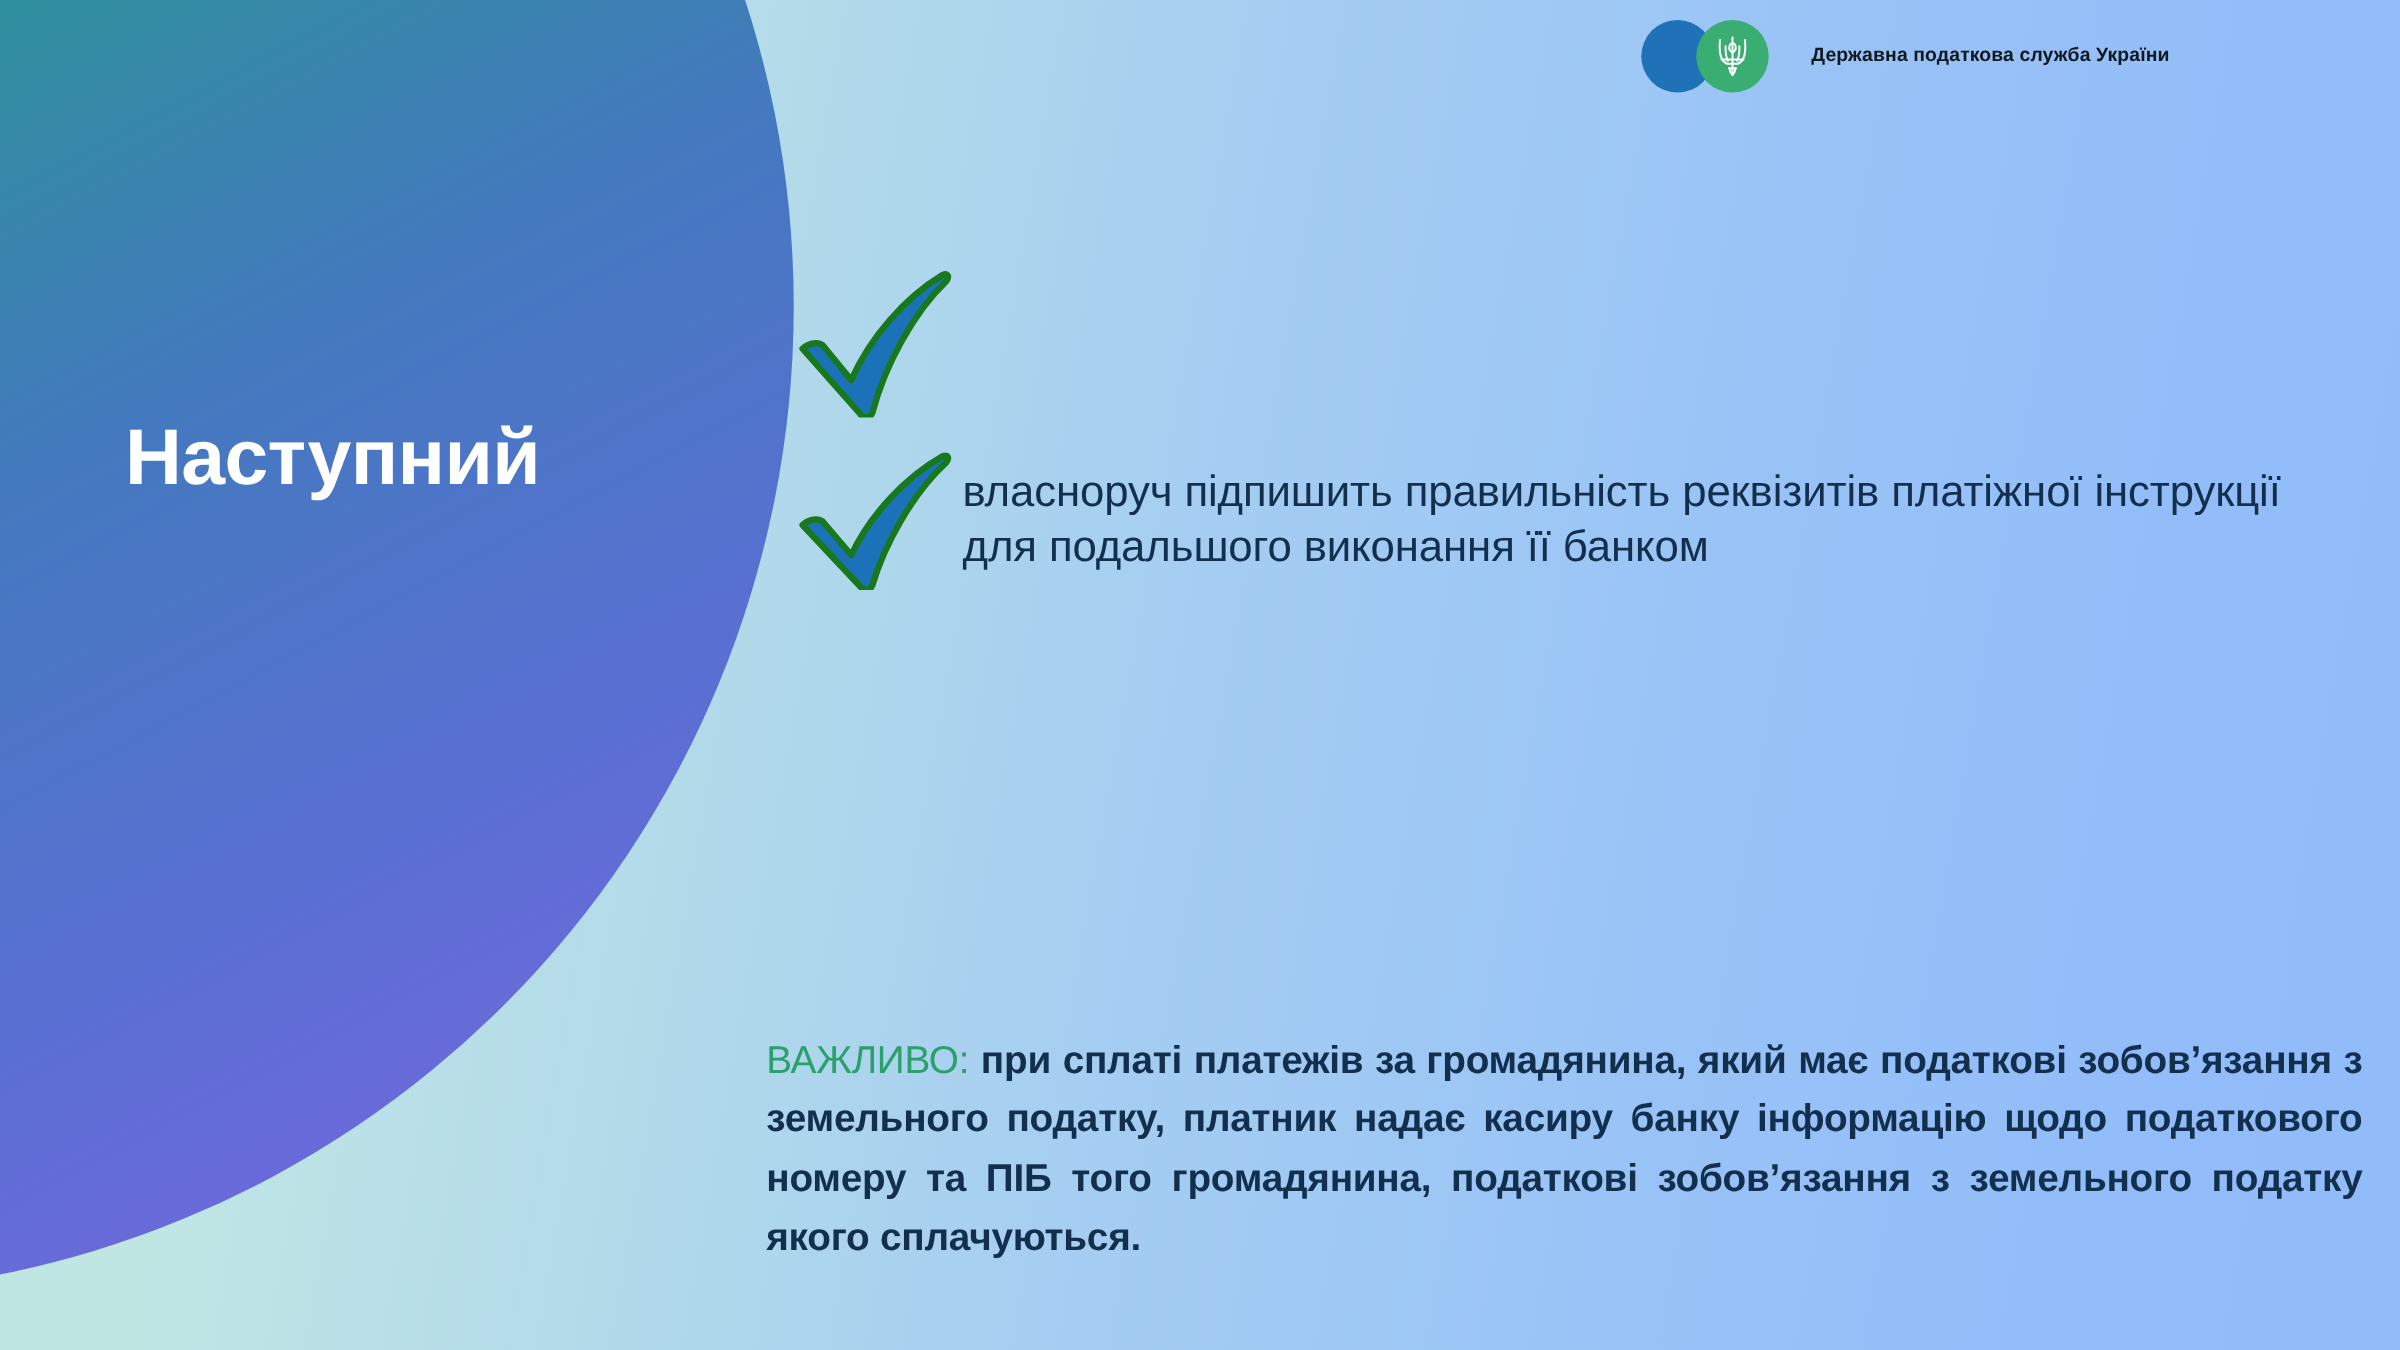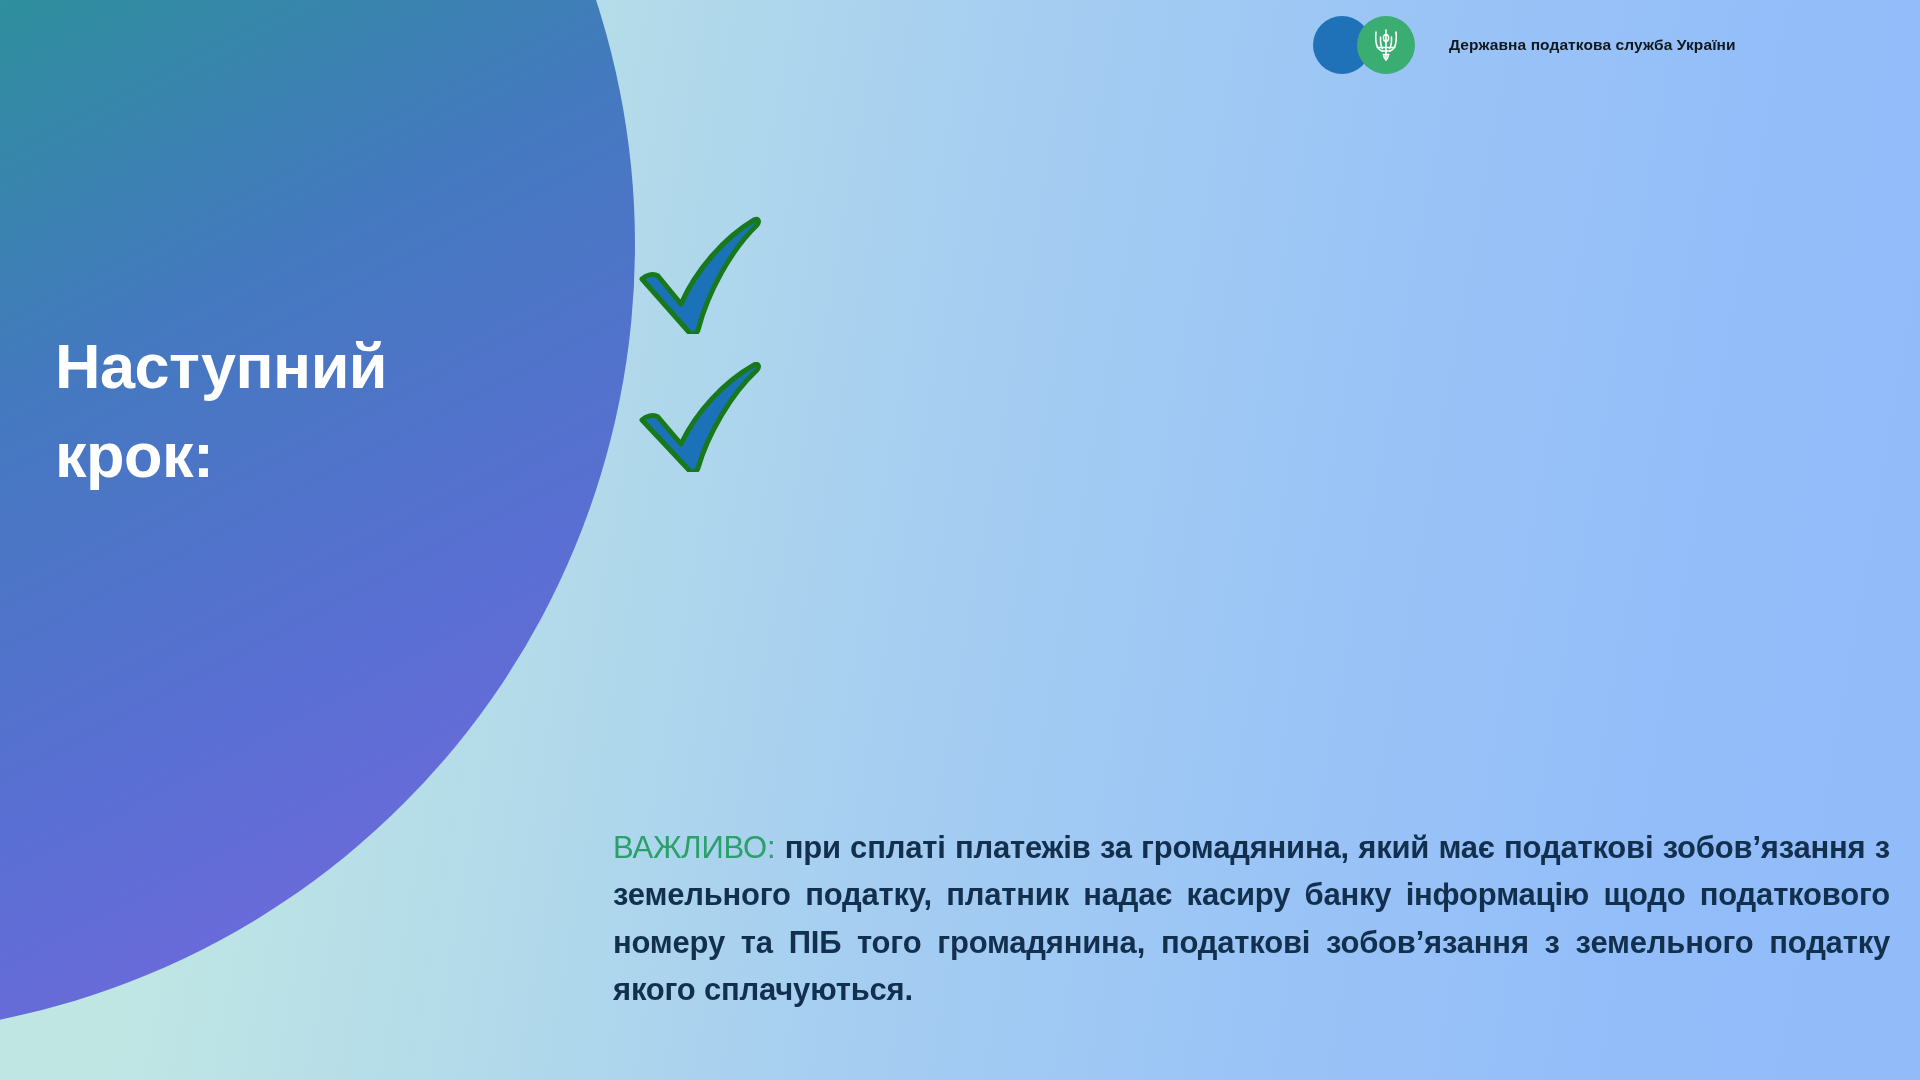--- a/index.html
+++ b/index.html
@@ -107,21 +107,21 @@
     position: absolute;
     left: 55px;
     top: 322px;
     width: 520px;
     color: #ffffff;
     font-size: 63px;
     font-weight: bold;
     line-height: 1.42;
     letter-spacing: -0.5px;
   }
-  .page-title div { white-space: nowrap; }
+  .page-title div { white-space: nowrap; margin-left: 45px; }
 
   
   .bullets {
     position: absolute;
     left: 630px;
     top: 208px;
     width: 1260px;
   }
   .bullet-row {
     position: relative;
@@ -199,40 +199,40 @@
         </svg>
       </div>
     </div>
     <div class="logo-text">
       <div class="logo-line-1">Державна податкова служба України</div>
     </div>
   </div>
 
   <div class="page-title">
     <div>Наступний</div>
-    <div>крок:</div>
   </div>
 
   <div class="bullets">
 
     <div class="bullet-row first">
       <span class="check-icon">
         <svg width="126" height="118" viewBox="0 0 126 118" aria-hidden="true">
           <path d="M6 63 C10 59 17 57 22 60 L45 88 C60 54 88 22 118 4 C122 2 124 5 121 9
                    C95 34 72 76 62 114 C60 119 55 119 52 115 Z" fill="#1b72b8" stroke="#17791b" stroke-width="5" stroke-linejoin="round"></path>
         </svg>
       </span>
     </div>
 
     <div class="bullet-row second">
       <span class="check-icon">
         <svg width="126" height="110" viewBox="0 0 126 110" aria-hidden="true">
           <path d="M6 58 C10 54 17 52 22 55 L45 82 C60 50 88 20 118 3 C122 1 124 4 121 8
                    C95 32 72 72 62 106 C60 111 55 111 52 107 Z" fill="#1b72b8" stroke="#17791b" stroke-width="5" stroke-linejoin="round"></path>
         </svg>
       </span>
+      <div class="bullet-text">власноруч підпишить правильність реквізитів платіжної інструкції для подальшого виконання її банком</div>
     </div>
 
   </div>
 
   <div class="important-note"><span class="important-label">ВАЖЛИВО:</span><span> при сплаті платежів за громадянина, який має податкові зобов’язання з земельного податку, платник надає касиру банку інформацію щодо податкового номеру та ПІБ того громадянина, податкові зобов’язання з земельного податку якого сплачуються.</span></div>
 
 </div>
 
 </body></html>

